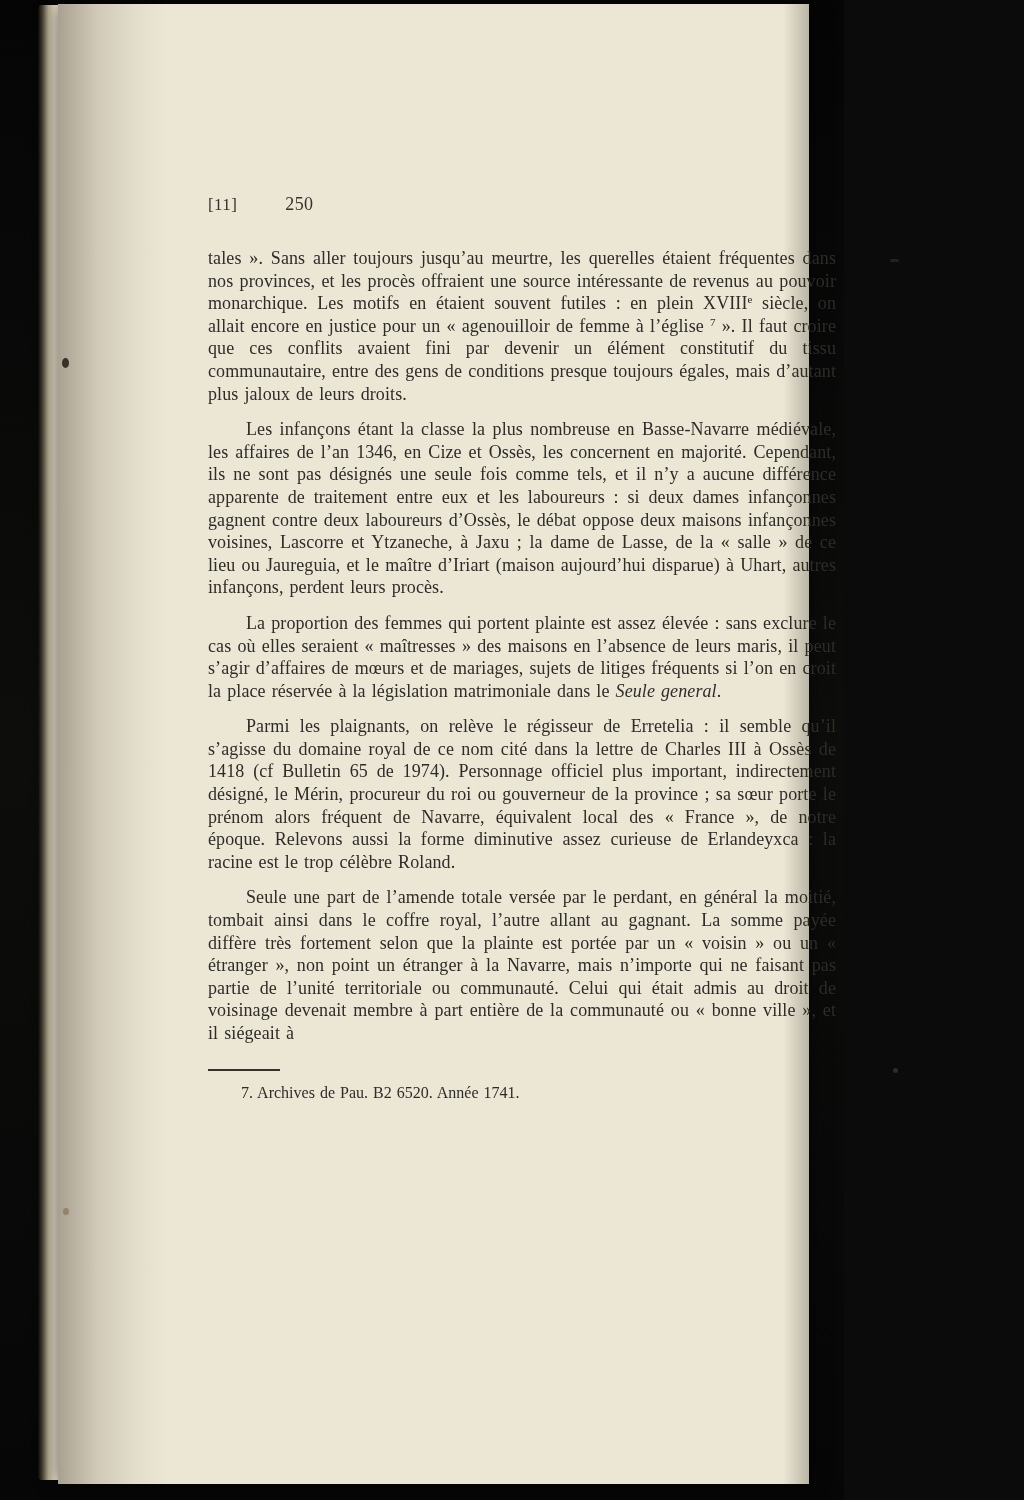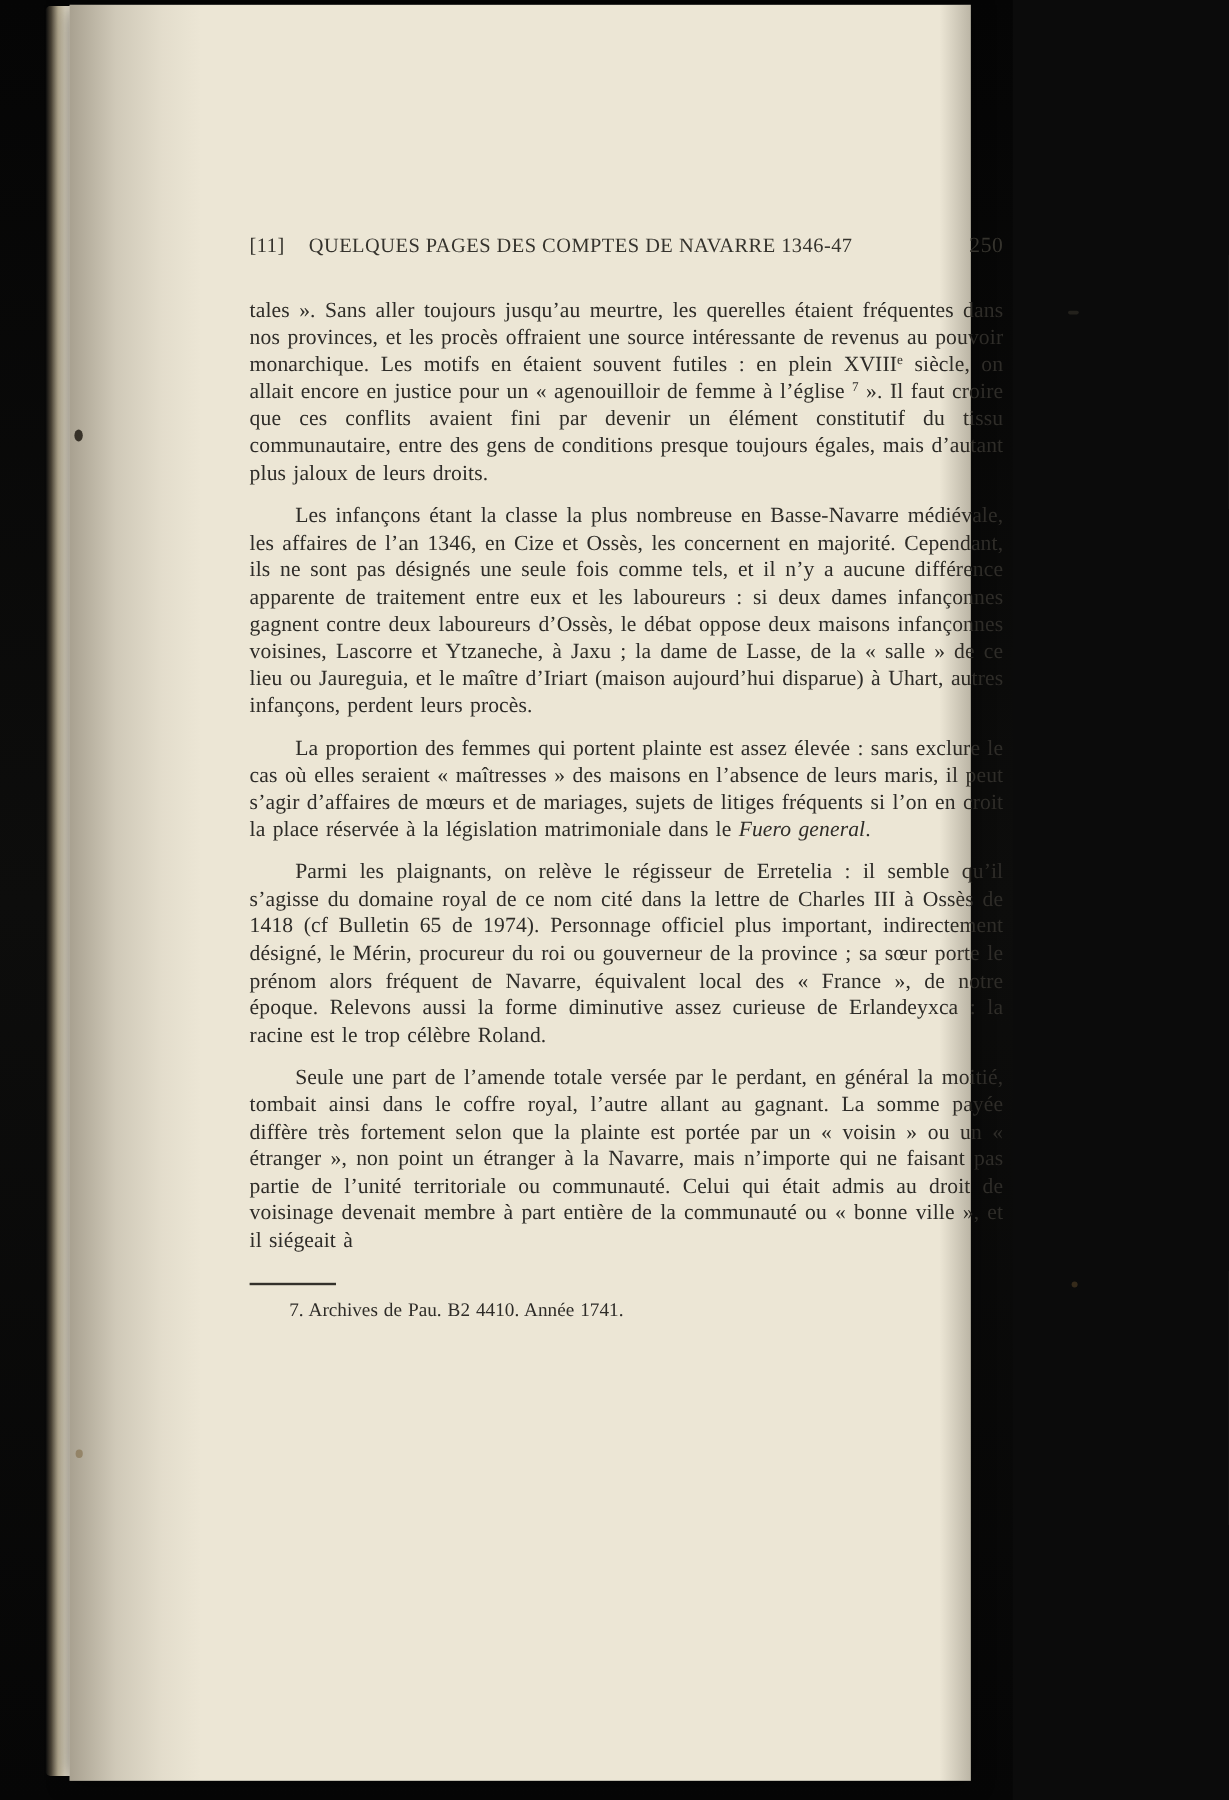--- a/index.html
+++ b/index.html
@@ -145,35 +145,34 @@
 
 <div class="stage">
 
   <div class="page-edges"></div>
 
   <div class="page">
     <div class="content">
 
       <div class="header">
         <span class="section">[11]</span>
-        <span class="title">QUELQUES PAGES DES COMPTES DE NAVARRE 1346-47</span>
         <span class="pagenum">250</span>
       </div>
 
       <div class="body-text">
           <p class="no-indent"><span>tales ». Sans aller toujours jusqu’au meurtre, les querelles étaient fréquentes dans nos provinces, et les procès offraient une source intéressante de revenus au pouvoir monarchique. Les motifs en étaient souvent futiles : en plein XVIII</span><sup>e</sup><span> siècle, on allait encore en justice pour un « agenouilloir de femme à l’église </span><sup>7</sup><span> ». Il faut croire que ces conflits avaient fini par devenir un élément constitutif du tissu communautaire, entre des gens de conditions presque toujours égales, mais d’autant plus jaloux de leurs droits.</span></p>
           <p><span>Les infançons étant la classe la plus nombreuse en Basse-Navarre médiévale, les affaires de l’an 1346, en Cize et Ossès, les concernent en majorité. Cependant, ils ne sont pas désignés une seule fois comme tels, et il n’y a aucune différence apparente de traitement entre eux et les laboureurs : si deux dames infançonnes gagnent contre deux laboureurs d’Ossès, le débat oppose deux maisons infançonnes voisines, Lascorre et Ytzaneche, à Jaxu ; la dame de Lasse, de la « salle » de ce lieu ou Jaureguia, et le maître d’Iriart (maison aujourd’hui disparue) à Uhart, autres infançons, perdent leurs procès.</span></p>
-          <p><span>La proportion des femmes qui portent plainte est assez élevée : sans exclure le cas où elles seraient « maîtresses » des maisons en l’absence de leurs maris, il peut s’agir d’affaires de mœurs et de mariages, sujets de litiges fréquents si l’on en croit la place réservée à la législation matrimoniale dans le </span><em>Fuero general</em><span>.</span></p>
+          <p><span>La proportion des femmes qui portent plainte est assez élevée : sans exclure le cas où elles seraient « maîtresses » des maisons en l’absence de leurs maris, il peut s’agir d’affaires de mœurs et de mariages, sujets de litiges fréquents si l’on en croit la place réservée à la législation matrimoniale dans le </span><em>Seule general</em><span>.</span></p>
           <p><span>Parmi les plaignants, on relève le régisseur de Erretelia : il semble qu’il s’agisse du domaine royal de ce nom cité dans la lettre de Charles III à Ossès de 1418 (cf Bulletin 65 de 1974). Personnage officiel plus important, indirectement désigné, le Mérin, procureur du roi ou gouverneur de la province ; sa sœur porte le prénom alors fréquent de Navarre, équivalent local des « France », de notre époque. Relevons aussi la forme diminutive assez curieuse de Erlandeyxca : la racine est le trop célèbre Roland.</span></p>
           <p><span>Seule une part de l’amende totale versée par le perdant, en général la moitié, tombait ainsi dans le coffre royal, l’autre allant au gagnant. La somme payée diffère très fortement selon que la plainte est portée par un « voisin » ou un « étranger », non point un étranger à la Navarre, mais n’importe qui ne faisant pas partie de l’unité territoriale ou communauté. Celui qui était admis au droit de voisinage devenait membre à part entière de la communauté ou « bonne ville », et il siégeait à</span></p>
         </div>
 
       <div class="footnote-block">
         <div class="footnote-rule"></div>
-        <div class="footnote">7. Archives de Pau. B2 4410. Année 1741.</div>
+        <div class="footnote">7. Archives de Pau. B2 6520. Année 1741.</div>
       </div>
 
     </div>
   </div>
 
   <div class="speck speck-1"></div>
   <div class="speck speck-2"></div>
   <div class="speck speck-3"></div>
   <div class="speck speck-4"></div>
 

